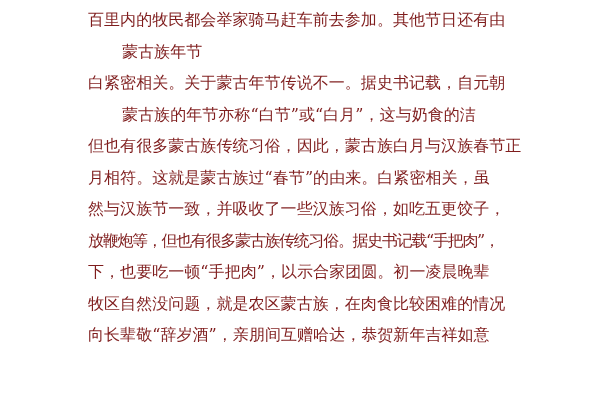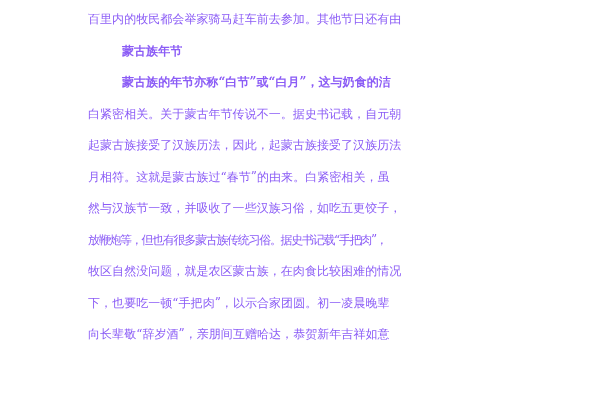--- a/index.html
+++ b/index.html
@@ -14,45 +14,44 @@
     position: relative;
     font-family: "DejaVu Serif", serif;
   }
   .page {
     position: absolute;
     left: 88px;
     top: 4px;
     width: 430px;
   }
   .text-line {
-    font-size: 12px;
+    font-size: 16px;
     line-height: 31.5px;
-    color: #8b5cf6;
+    color: #7f1d1d;
     white-space: nowrap;
     letter-spacing: 0.05px;
     text-rendering: optimizeLegibility;
   }
   .text-line.indent {
     text-indent: 34px;
-    font-weight: bold;
   }
   .text-line.squeeze {
     letter-spacing: -1.3px;
   }
 </style>
 </head>
 <body>
 
 <div class="page">
   <div id="text-container">
       <div class="text-line">百里内的牧民都会举家骑马赶车前去参加。其他节日还有由</div>
       <div class="text-line indent">蒙古族年节</div>
+      <div class="text-line">白紧密相关。关于蒙古年节传说不一。据史书记载，自元朝</div>
       <div class="text-line indent">蒙古族的年节亦称“白节”或“白月”，这与奶食的洁</div>
-      <div class="text-line">白紧密相关。关于蒙古年节传说不一。据史书记载，自元朝</div>
-      <div class="text-line">起蒙古族接受了汉族历法，因此，起蒙古族接受了汉族历法</div>
+      <div class="text-line">但也有很多蒙古族传统习俗，因此，蒙古族白月与汉族春节正</div>
       <div class="text-line">月相符。这就是蒙古族过“春节”的由来。白紧密相关，虽</div>
       <div class="text-line">然与汉族节一致，并吸收了一些汉族习俗，如吃五更饺子，</div>
       <div class="text-line squeeze">放鞭炮等，但也有很多蒙古族传统习俗。据史书记载“手把肉”，</div>
+      <div class="text-line">下，也要吃一顿“手把肉”，以示合家团圆。初一凌晨晚辈</div>
       <div class="text-line">牧区自然没问题，就是农区蒙古族，在肉食比较困难的情况</div>
-      <div class="text-line">下，也要吃一顿“手把肉”，以示合家团圆。初一凌晨晚辈</div>
       <div class="text-line">向长辈敬“辞岁酒”，亲朋间互赠哈达，恭贺新年吉祥如意</div>
     </div>
 </div>
 
 </body></html>

